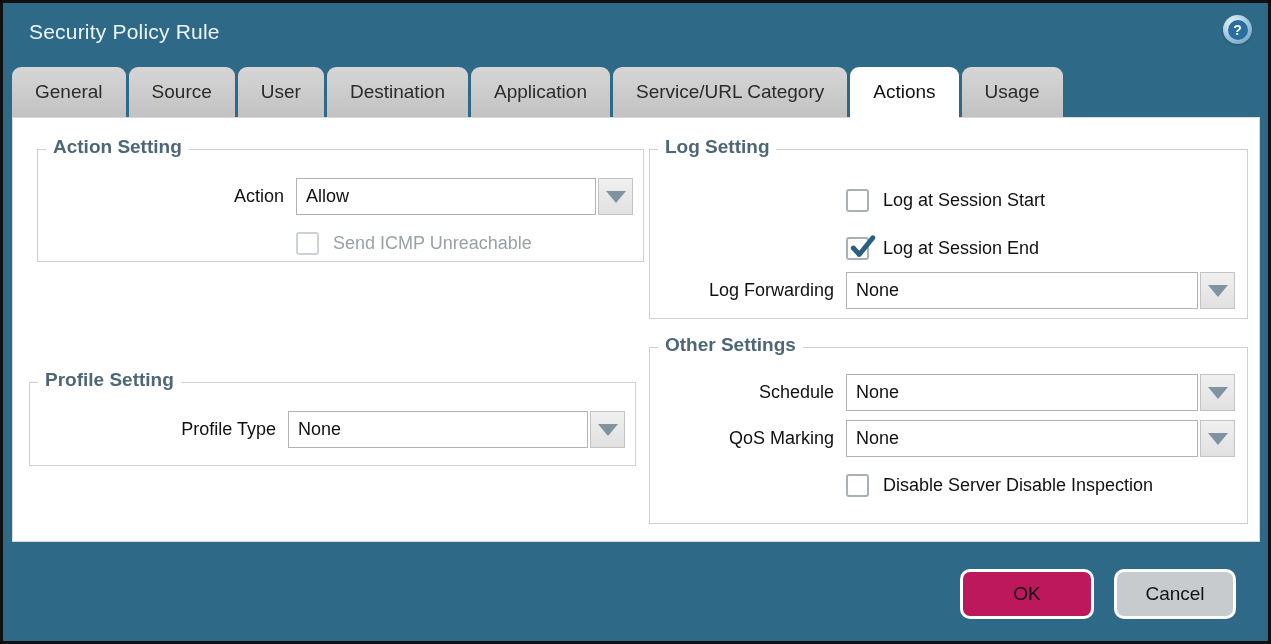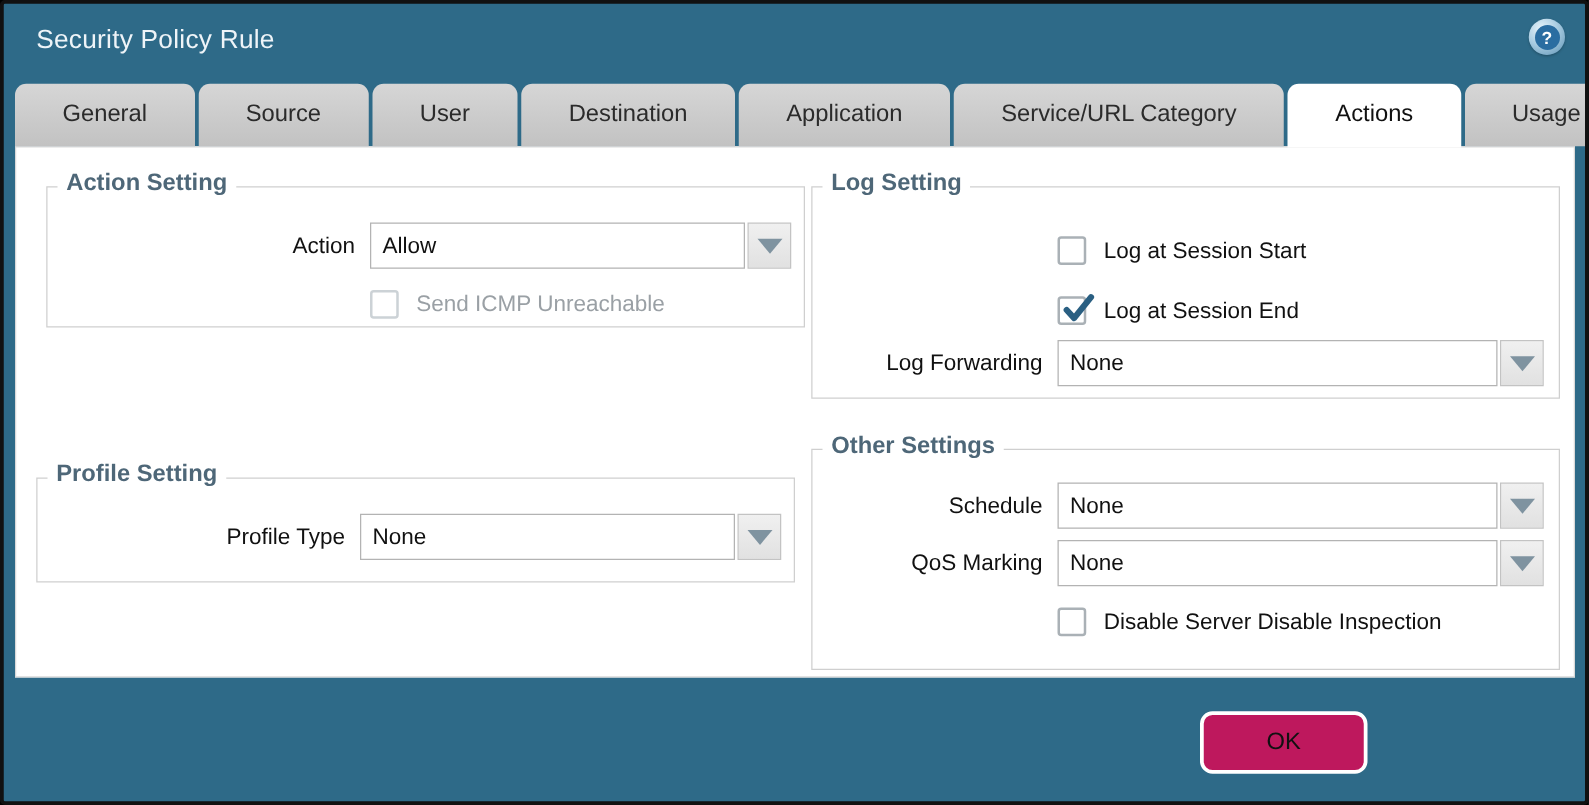--- a/index.html
+++ b/index.html
@@ -30,21 +30,21 @@
     color:#fff; font-size:14px; font-weight:bold;
     display:flex; align-items:center; justify-content:center;
   }
 
   
   .tabs {
     position:absolute; left:9px; top:64px; height:51px;
     display:flex; gap:3px; z-index:3;
   }
   .tab {
-    height:50px; padding:0 38px; line-height:50px;
+    height:50px; padding:0 23px; line-height:50px;
     background:linear-gradient(#d6d6d6, #c2c2c2);
     border-radius:9px 9px 0 0;
     font-size:19px; color:#2b2b2b; cursor:pointer; white-space:nowrap;
   }
   .tab.active {
     background:#fff; color:#111; height:51px; position:relative; z-index:4;
   }
 
   
   .panel {
@@ -56,21 +56,21 @@
   .fieldset {
     position:absolute; border:1px solid #cfcfcf; background:#fff;
   }
   .legend {
     position:absolute; top:-14px; left:8px; background:#fff; padding:0 7px;
     font-size:19px; font-weight:bold; color:#4e6778; white-space:nowrap;
   }
   .fs-action  { left:24px;  top:31px;  width:607px; height:113px; }
   .fs-profile { left:16px;  top:264px; width:607px; height:84px;  }
   .fs-log     { left:636px; top:31px;  width:599px; height:170px; }
-  .fs-other   { left:636px; top:241px; width:599px; height:177px; }
+  .fs-other   { left:636px; top:229px; width:599px; height:177px; }
 
   .row {
     position:absolute; left:1px; right:8px;
     display:flex; align-items:center;
   }
   .lbl {
     text-align:right; padding-right:12px; font-size:18px; color:#111;
     white-space:nowrap;
   }
   .left-col-lbl  { width:257px; }
@@ -232,14 +232,15 @@
         <div class="checkbox">
           
         </div>
         <div class="cb-label">Disable Server Disable Inspection</div>
       </div>
     </div>
 
   </div>
 
   <div class="btn btn-ok">OK</div>
+  <div class="btn btn-cancel">Cancel</div>
 
 </div>
 
 </body></html>

